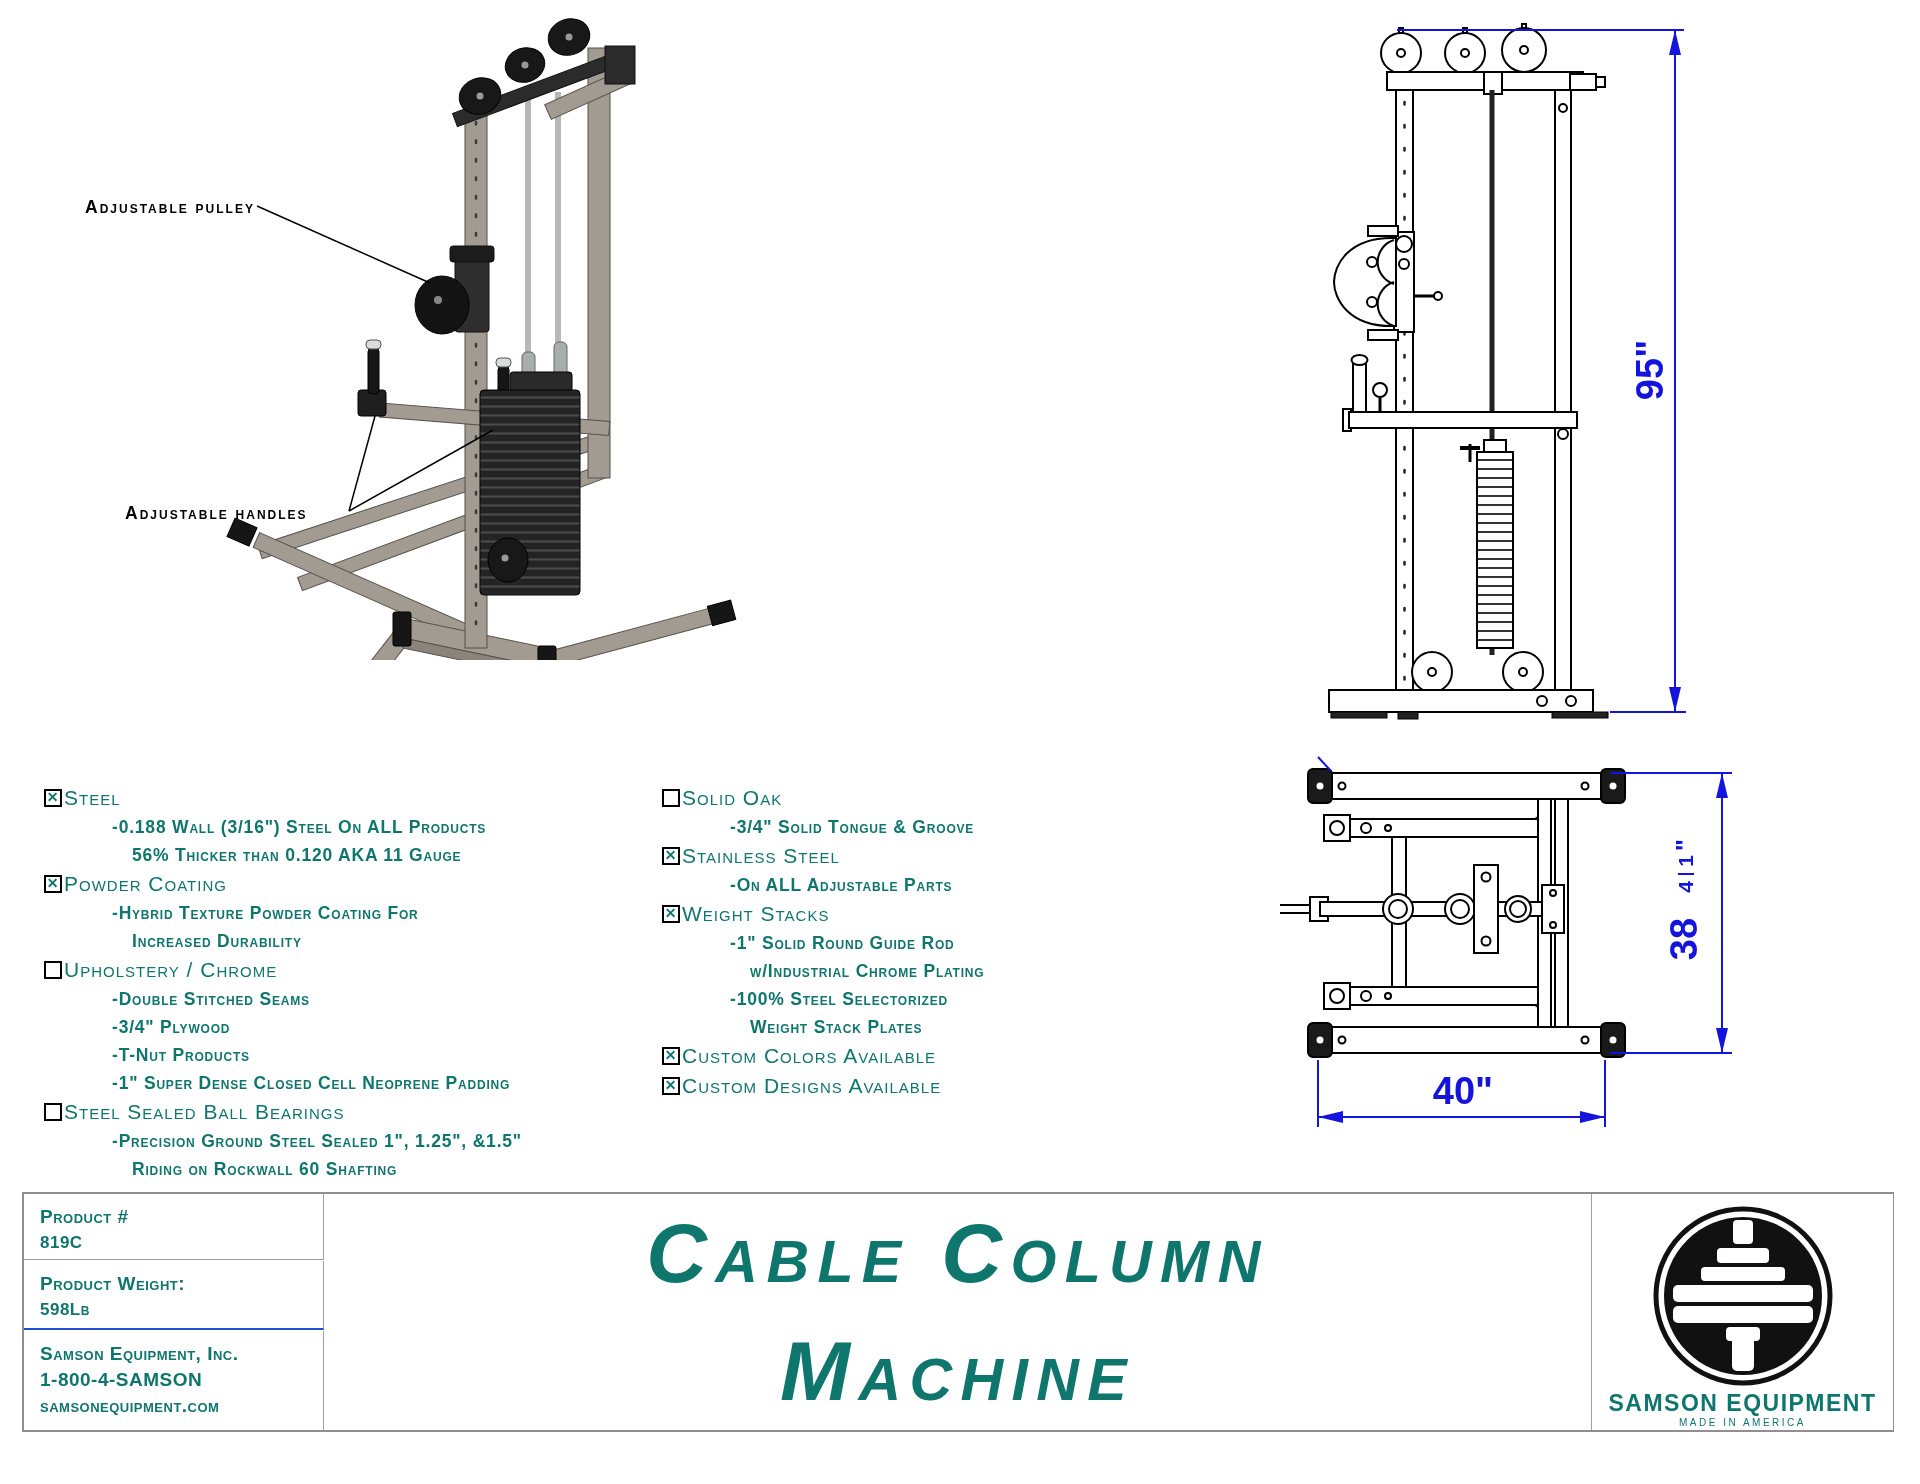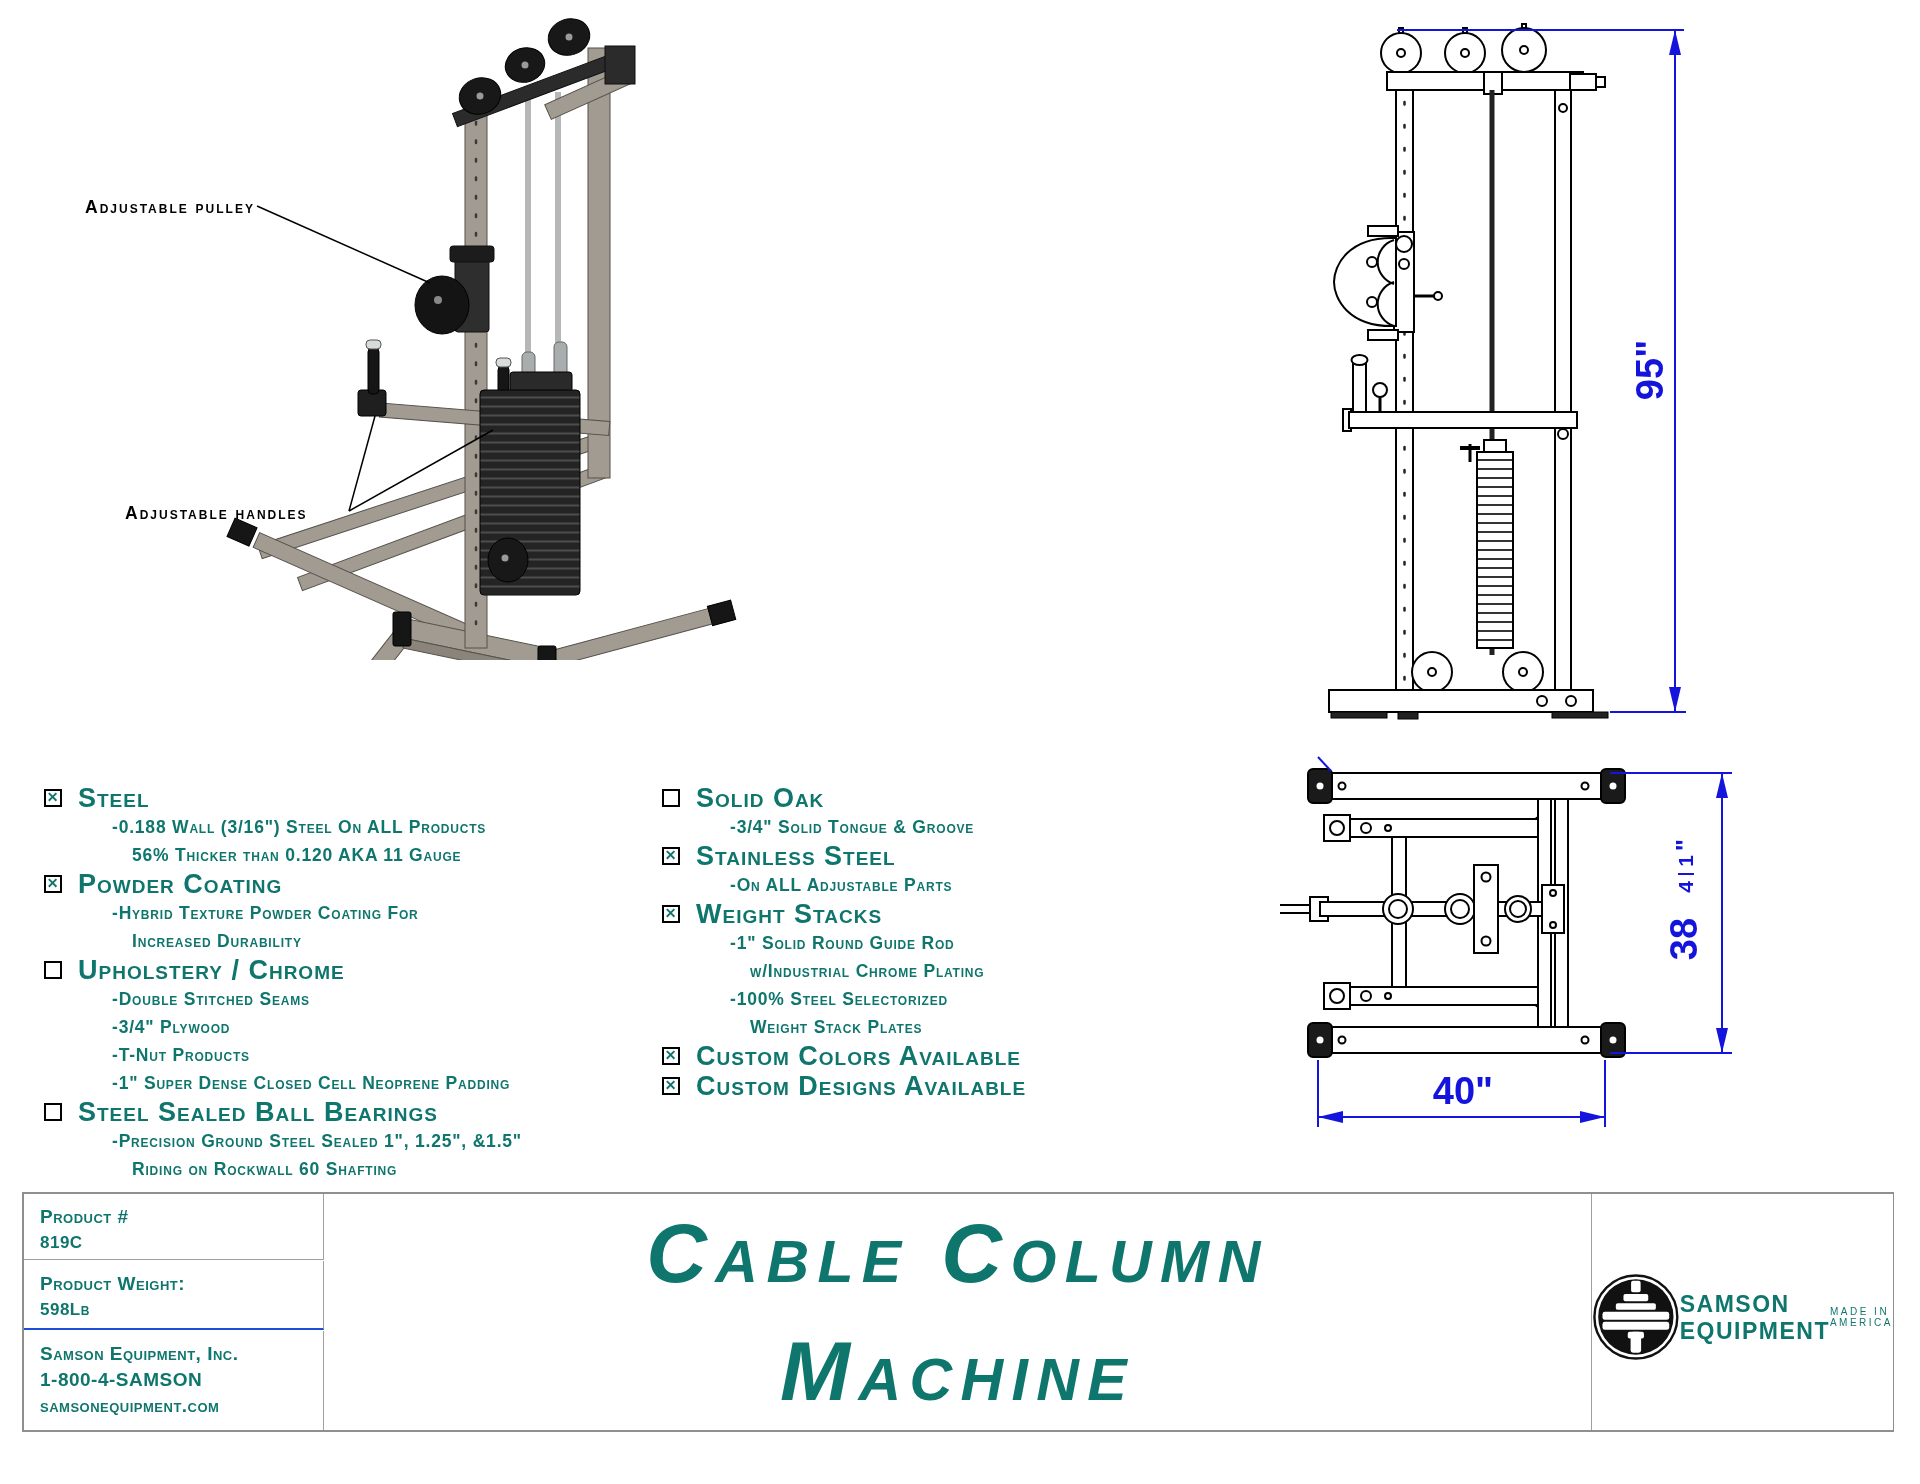--- a/index.html
+++ b/index.html
@@ -3,40 +3,40 @@
 <meta charset="utf-8">
 <style>
   html,body{margin:0;padding:0;background:#e8e8e8;}
   #page{position:relative;width:1920px;height:1484px;background:#ffffff;overflow:hidden;
         font-family:"Liberation Sans",sans-serif;color:#0f766e;}
   .sc{font-variant:small-caps;}
   svg text{font-family:"Liberation Sans",sans-serif;font-variant:small-caps;}
   .drawing{position:absolute;}
   
   .spec-col{position:absolute;font-variant:small-caps;}
-  .spec-item{display:flex;align-items:center;gap:16px;line-height:30px;height:30px;
-             font-size:27px;font-weight:700;letter-spacing:1px;}
+  .spec-item{display:flex;align-items:center;gap:2px;line-height:30px;height:30px;
+             font-size:21px;font-weight:400;letter-spacing:1px;}
   .cb{width:14px;height:14px;border:2px solid #000;position:relative;flex:none;background:#fff;}
   .cb.checked::after{content:"\2715";position:absolute;left:0;top:-2px;width:14px;height:16px;
              font-size:14px;font-weight:700;text-align:center;line-height:17px;}
   .spec-sub{margin-left:68px;font-size:17.5px;font-weight:600;line-height:28px;height:28px;
              letter-spacing:0.8px;white-space:nowrap;}
   .spec-sub.cont{margin-left:88px;}
   
   #title-block{position:absolute;left:22px;top:1192px;width:1872px;height:240px;
                border:2px solid #8f8f8f;background:#fff;box-sizing:border-box;}
   .tb-cell{position:absolute;box-sizing:border-box;background:#fff;}
   .tb-left{left:0;width:300px;border-right:1px solid #a0a0a0;padding:10px 0 0 16px;}
   .tb-label{font-size:19px;font-weight:700;letter-spacing:0.5px;line-height:26px;}
   .tb-value{font-size:17px;font-weight:600;letter-spacing:0.5px;line-height:26px;}
   #tb-title{left:300px;top:0;width:1267px;height:236px;display:flex;flex-direction:column;
             align-items:center;justify-content:center;gap:34px;font-style:italic;}
   .big-title{font-size:84px;font-weight:700;letter-spacing:0.1em;line-height:1.0;white-space:nowrap;}
   #tb-logo{left:1567px;top:0;width:302px;height:236px;border-left:1px solid #a0a0a0;
-           display:flex;flex-direction:row;align-items:center;justify-content:flex-start;padding-top:10px;}
+           display:flex;flex-direction:column;align-items:center;justify-content:flex-start;padding-top:10px;}
   .logo-text{font-size:23px;font-weight:700;letter-spacing:1.5px;margin-top:2px;}
   .logo-sub{font-size:10px;font-weight:400;letter-spacing:2.5px;}
 </style>
 </head>
 <body>
 
 <div id="page">
 
   <svg class="drawing" style="left:60px;top:0px;" width="690" height="660" viewBox="0 0 690 660">
     <defs>

